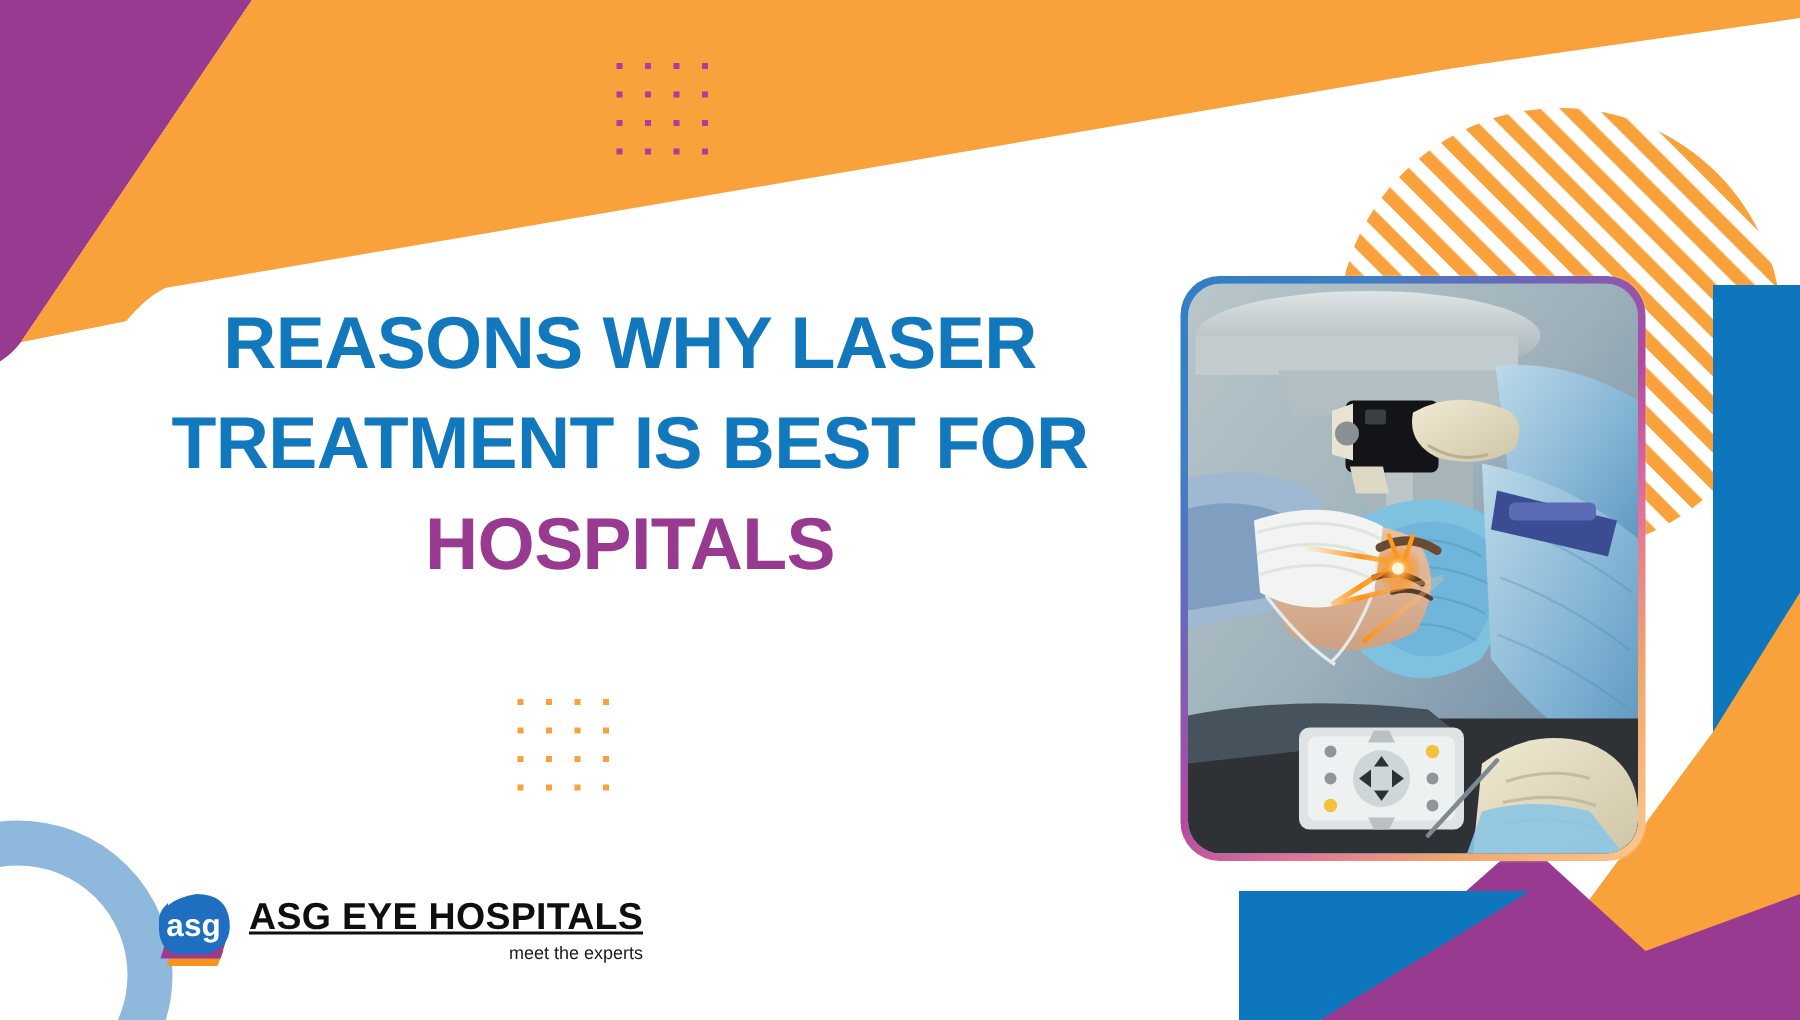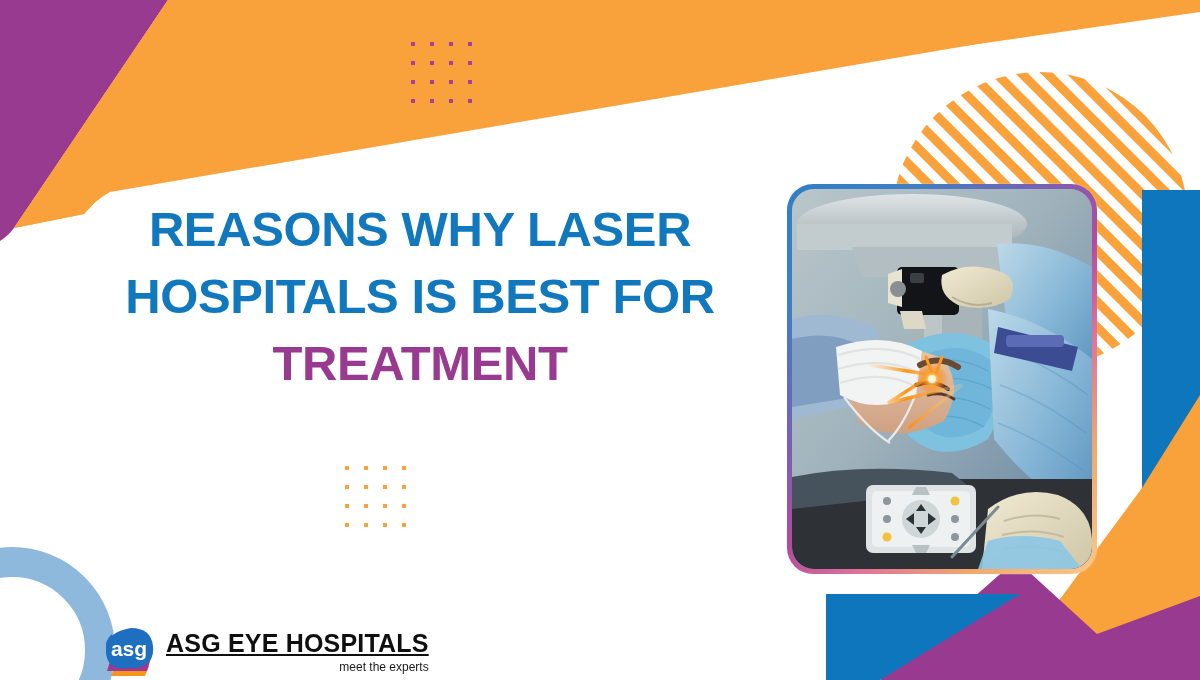--- a/index.html
+++ b/index.html
@@ -68,21 +68,21 @@
     height: 100%;
     border-radius: 22px;
     overflow: hidden;
     background: #8ea4ad;
   }
 
   
   .logo {
     position: absolute;
     left: 103px;
-    top: 626px;
+    top: 594px;
     display: flex;
     align-items: center;
     z-index: 16;
   }
   .logo-mark {
     position: relative;
     width: 56px;
     height: 54px;
     flex: 0 0 auto;
   }
@@ -204,22 +204,22 @@
     <span class="dot"></span>
     <span class="dot"></span>
     <span class="dot"></span>
     <span class="dot"></span>
     <span class="dot"></span>
     <span class="dot"></span>
   </div>
 
   <div class="title-block">
     <div class="title-line">REASONS WHY LASER</div>
-    <div class="title-line">HOSPITALS IS BEST FOR</div>
-    <div class="title-line accent">TREATMENT</div>
+    <div class="title-line">TREATMENT IS BEST FOR</div>
+    <div class="title-line accent">HOSPITALS</div>
   </div>
 
   <div class="photo-frame">
     <div class="photo-inner">
       <svg viewBox="0 0 300 380" width="100%" height="100%" preserveAspectRatio="xMidYMid slice" xmlns="http://www.w3.org/2000/svg">
         <defs>
           <linearGradient id="bgRoom" x1="0" y1="0" x2="1" y2="1">
             <stop offset="0%" stop-color="#b9c6ca"></stop>
             <stop offset="45%" stop-color="#9fb2bb"></stop>
             <stop offset="100%" stop-color="#5f7f9e"></stop>

